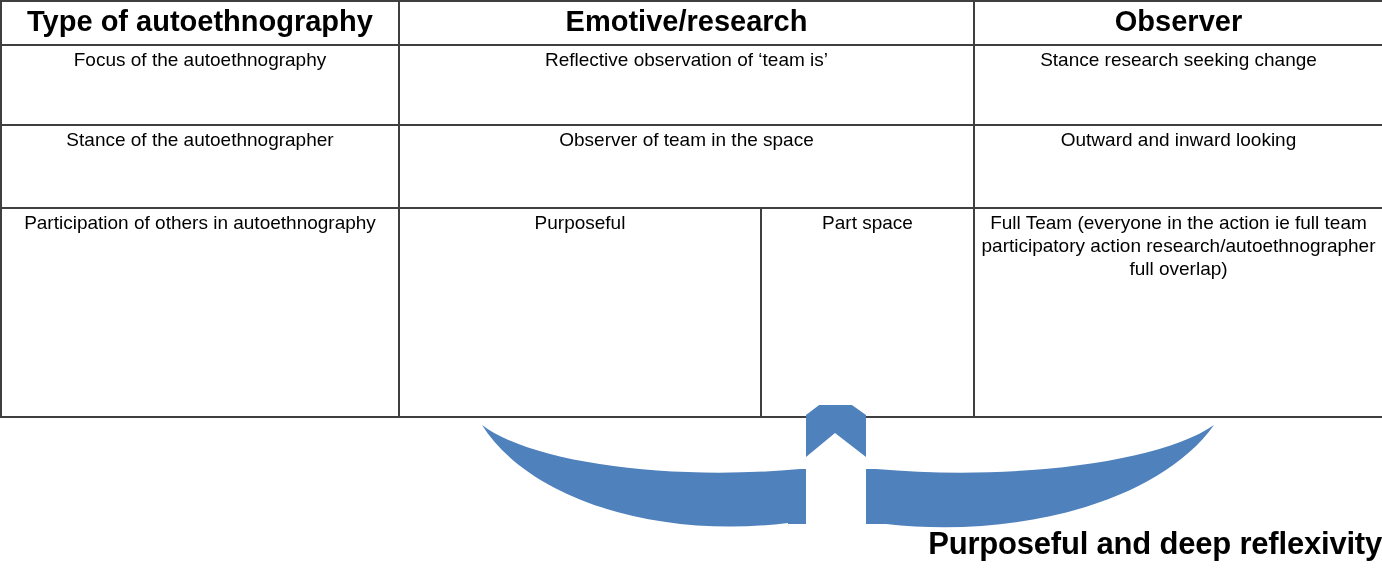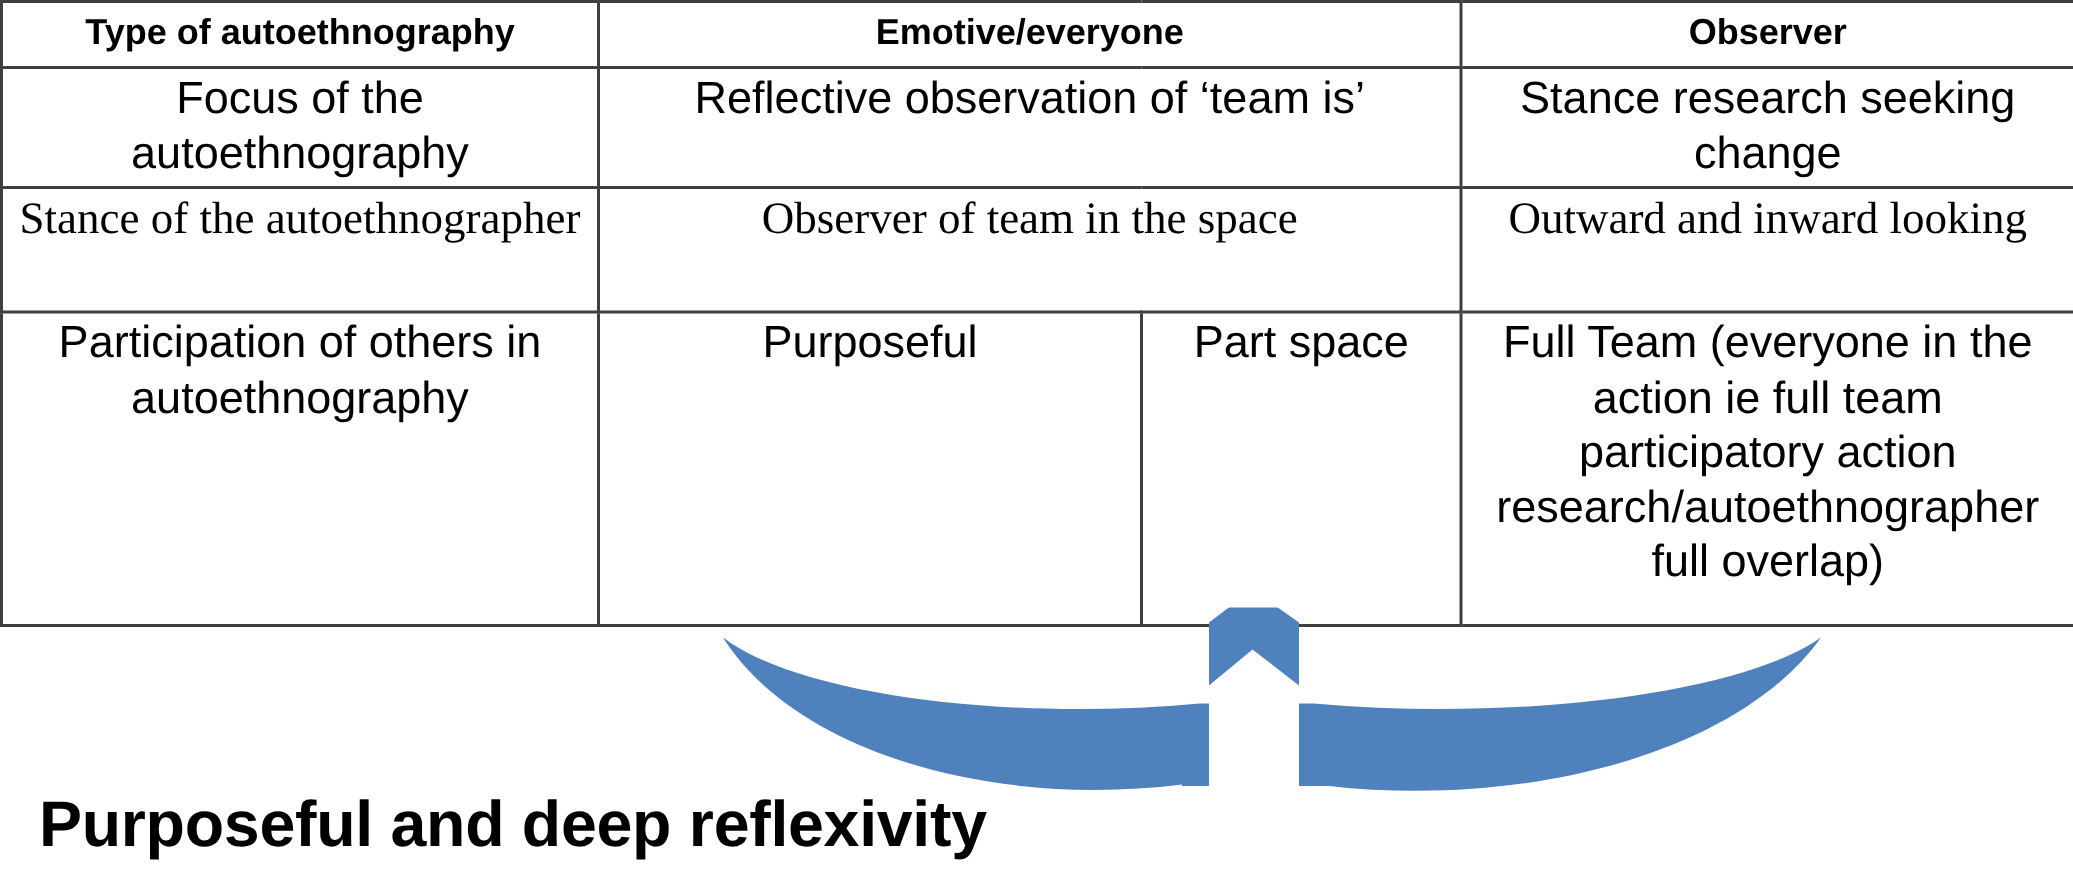--- a/index.html
+++ b/index.html
@@ -19,56 +19,56 @@
     position:absolute;left:0;top:0;
     width:1382px;
     border-collapse:collapse;
     table-layout:fixed;
   }
   .tbl td{
     border:2px solid #3f3f3f;
     padding:2px 6px;
     text-align:center;
     vertical-align:top;
-    font-size:30px;
+    font-size:19px;
     line-height:1.22;
     color:#000;
     font-weight:400;
   }
   .tbl tr.head td{
     font-weight:bold;
-    font-size:24px;
+    font-size:29px;
     vertical-align:middle;
     height:40px;
     padding-top:0;padding-bottom:2px;
   }
   .r1 td{height:74px;}
-  .r2 td{height:77px;font-family:Liberation Serif, serif;}
+  .r2 td{height:77px;}
   .r3 td{height:203px;margin-top:12px;}
   .c-first{width:398px;}
   .c-indiv{width:362px;}
   .c-part{width:213px;}
   .c-full{width:409px;}
 
   
   .arrow-wrap{
     position:absolute;
     left:470px;top:405px;
     width:756px;height:126px;
     pointer-events:none;
   }
   .arrow-wrap svg{display:block;width:756px;height:126px;}
 
   
   .caption{
     position:absolute;
     left:0;top:526px;
     width:1382px;
-    text-align:left;
-    font-size:43px;
+    text-align:right;
+    font-size:31px;
     font-weight:bold;
     letter-spacing:-0.2px;
     color:#000;
     padding-left:26px;
     box-sizing:border-box;
     white-space:nowrap;
   }
 </style>
 </head>
 <body>
@@ -79,21 +79,21 @@
     <colgroup>
       <col class="c-first">
         <col class="c-indiv">
         <col class="c-part">
         <col class="c-full">
     </colgroup>
     <tbody>
 
       <tr class="head">
         <td>Type of autoethnography</td>
-        <td colspan="2">Emotive/everyone</td>
+        <td colspan="2">Emotive/research</td>
         <td>Observer</td>
       </tr>
 
       <tr class="r1">
         <td>Focus of the autoethnography</td>
         <td colspan="2">Reflective observation of ‘team is’</td>
         <td>Stance research seeking change</td>
       </tr>
 
       <tr class="r2">

